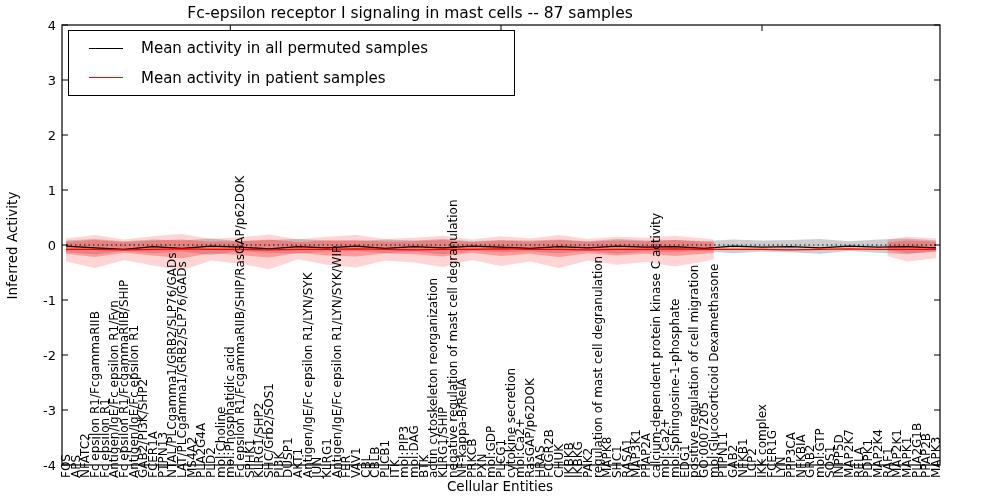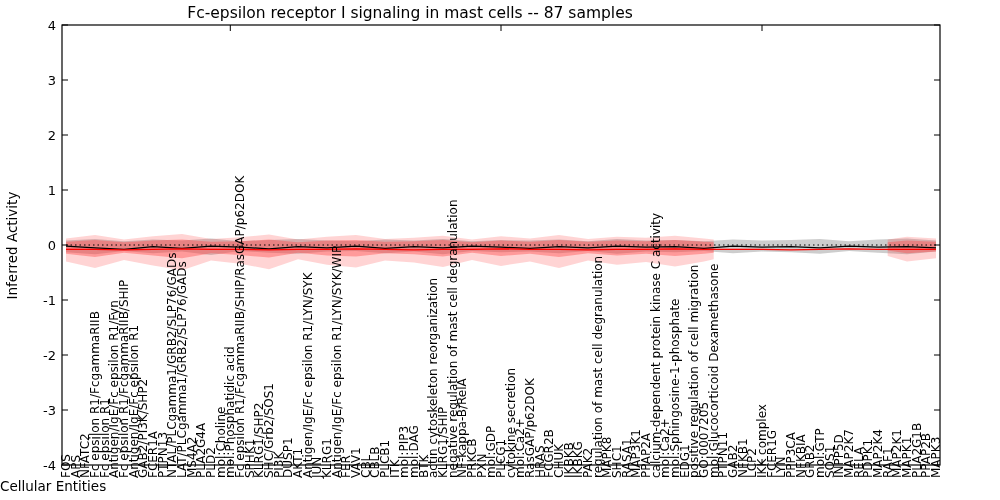--- a/index.html
+++ b/index.html
@@ -19,21 +19,21 @@
     padding-left:14px;z-index:5;
   }
   .legend-row{display:flex;align-items:center;height:24px;}
   .legend-swatch{width:34px;height:0;border-top:1.6px solid #000;margin:0 18px 0 6px;}
   .legend-label{font-size:15px;white-space:nowrap;}
   #ylabel-wrap{
     position:absolute;left:-88px;top:237px;width:200px;height:17px;text-align:center;
     transform:rotate(-90deg);font-size:13.5px;
   }
   #xlabel-wrap{
-    position:absolute;left:0;top:478px;width:1000px;font-size:13.5px;
+    position:absolute;left:0;top:478px;width:1000px;text-align:center;font-size:13.5px;
   }
   .ytick-label{
     position:absolute;left:18px;width:38px;text-align:right;font-size:13px;line-height:17px;
   }
   .xcat-label{
     position:absolute;font-size:12px;line-height:12px;white-space:nowrap;
     transform:rotate(-90deg);transform-origin:0 0;color:#000;
   }
 </style>
 </head>
@@ -179,13 +179,23 @@
       <div class="xcat-label" style="left: 862.333px; top: 478px;">PDPK1</div>
       <div class="xcat-label" style="left: 872px; top: 478px;">MAP2K4</div>
       <div class="xcat-label" style="left: 881.667px; top: 478px;">RAF1</div>
       <div class="xcat-label" style="left: 891.333px; top: 478px;">MAP2K1</div>
       <div class="xcat-label" style="left: 901px; top: 478px;">MAPK1</div>
       <div class="xcat-label" style="left: 910.667px; top: 478px;">PLA2G1B</div>
       <div class="xcat-label" style="left: 920.333px; top: 478px;">PPAP2B</div>
       <div class="xcat-label" style="left: 930px; top: 478px;">MAPK3</div>
     </div>
 
+  <div id="legend">
+    <div class="legend-row">
+      <span class="legend-swatch"></span>
+      <span class="legend-label">Mean activity in all permuted samples</span>
+    </div>
+    <div class="legend-row">
+      <span class="legend-swatch" style="border-top-color:#ff0000;"></span>
+      <span class="legend-label">Mean activity in patient samples</span>
+    </div>
+  </div>
 </div>
 
 </body></html>

